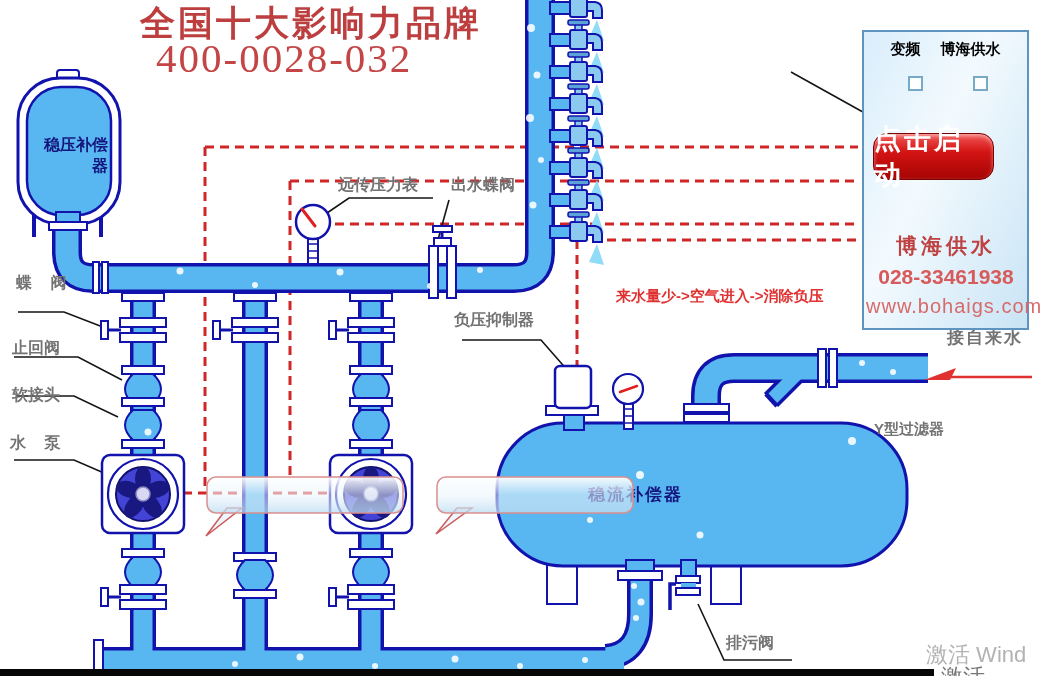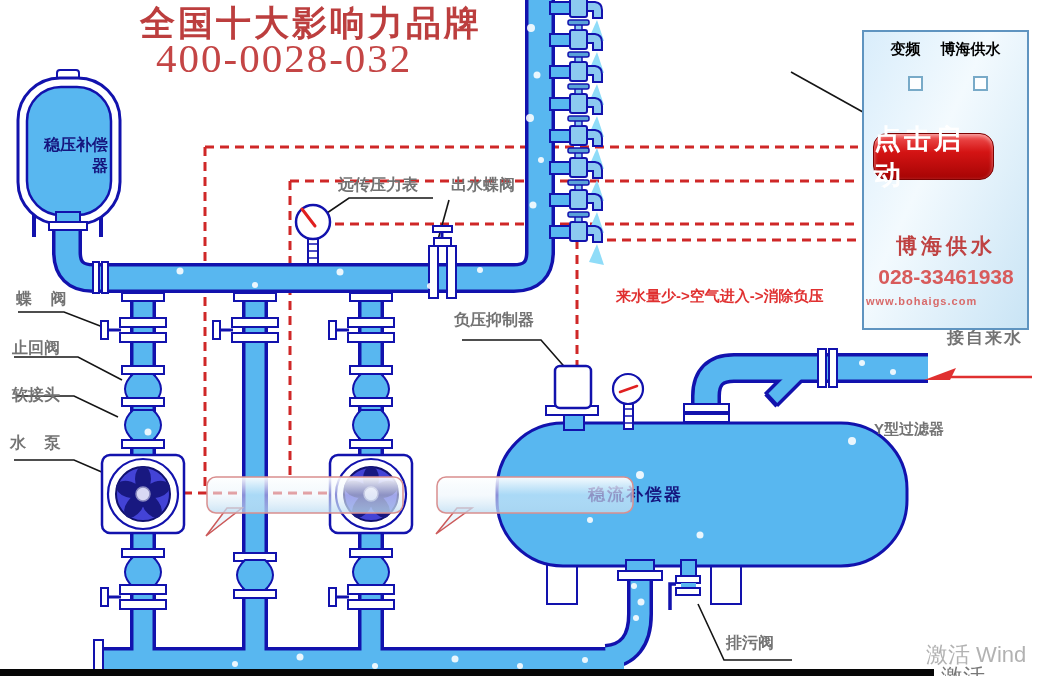--- a/index.html
+++ b/index.html
@@ -30,21 +30,21 @@
              background:linear-gradient(180deg,#f25555 0%,#d41414 40%,#a60404 100%);
              box-shadow:inset 0 2px 4px rgba(255,255,255,.5);
              color:#fff;font-weight:bold;font-size:27px;letter-spacing:3px;
              display:flex;align-items:center;justify-content:center;cursor:pointer;}
   .company{position:absolute;left:8px;top:200px;width:148px;text-align:center;
            font-family:"Liberation Serif",serif;font-weight:bold;font-size:21px;
            color:#bf4242;letter-spacing:4px;}
   .pphone{position:absolute;left:4px;top:233px;width:156px;text-align:center;
           font-weight:bold;font-size:21px;color:#d85b5b;}
   .psite{position:absolute;left:2px;top:263px;width:160px;text-align:left;
-         font-weight:bold;font-size:11px;color:#d86a6a;letter-spacing:1px;}
+         font-weight:normal;font-size:20px;color:#d86a6a;letter-spacing:1px;}
   .wm1{position:absolute;left:926px;top:640px;font-size:22px;color:rgba(130,130,130,.62);}
   .wm2{position:absolute;left:941px;top:662px;font-size:22px;color:rgba(85,85,85,.8);}
 </style>
 </head>
 <body>
 
 <div class="stage">
 
 <svg width="1040" height="676" viewBox="0 0 1040 676">
   <defs>
@@ -294,21 +294,21 @@
   </g>
 
   <rect x="0" y="669" width="934" height="7" fill="#060606"></rect>
 </svg>
 
 <div class="brand-title">全国十大影响力品牌</div>
 <div class="hotline">400-0028-032</div>
 
 <div class="tank-lbl">稳压补偿器</div>
 
-<div class="lbl wspace" style="left:16px;top:290px;">蝶 阀</div>
+<div class="lbl wspace" style="left:16px;top:274px;">蝶 阀</div>
 <div class="lbl" style="left:12px;top:339px;">止回阀</div>
 <div class="lbl" style="left:12px;top:386px;">软接头</div>
 <div class="lbl wspace" style="left:10px;top:434px;">水 泵</div>
 
 <div class="lbl" style="left:338px;top:176px;">远传压力表</div>
 <div class="lbl" style="left:451px;top:176px;">出水蝶阀</div>
 <div class="lbl" style="left:454px;top:311px;">负压抑制器</div>
 <div class="lbl" style="left:726px;top:634px;">排污阀</div>
 <div class="lbl" style="left:874px;top:420px;font-size:15px;">Y型过滤器</div>
 <div class="lbl" style="left:947px;top:328px;font-size:17px;letter-spacing:2px;">接自来水</div>

